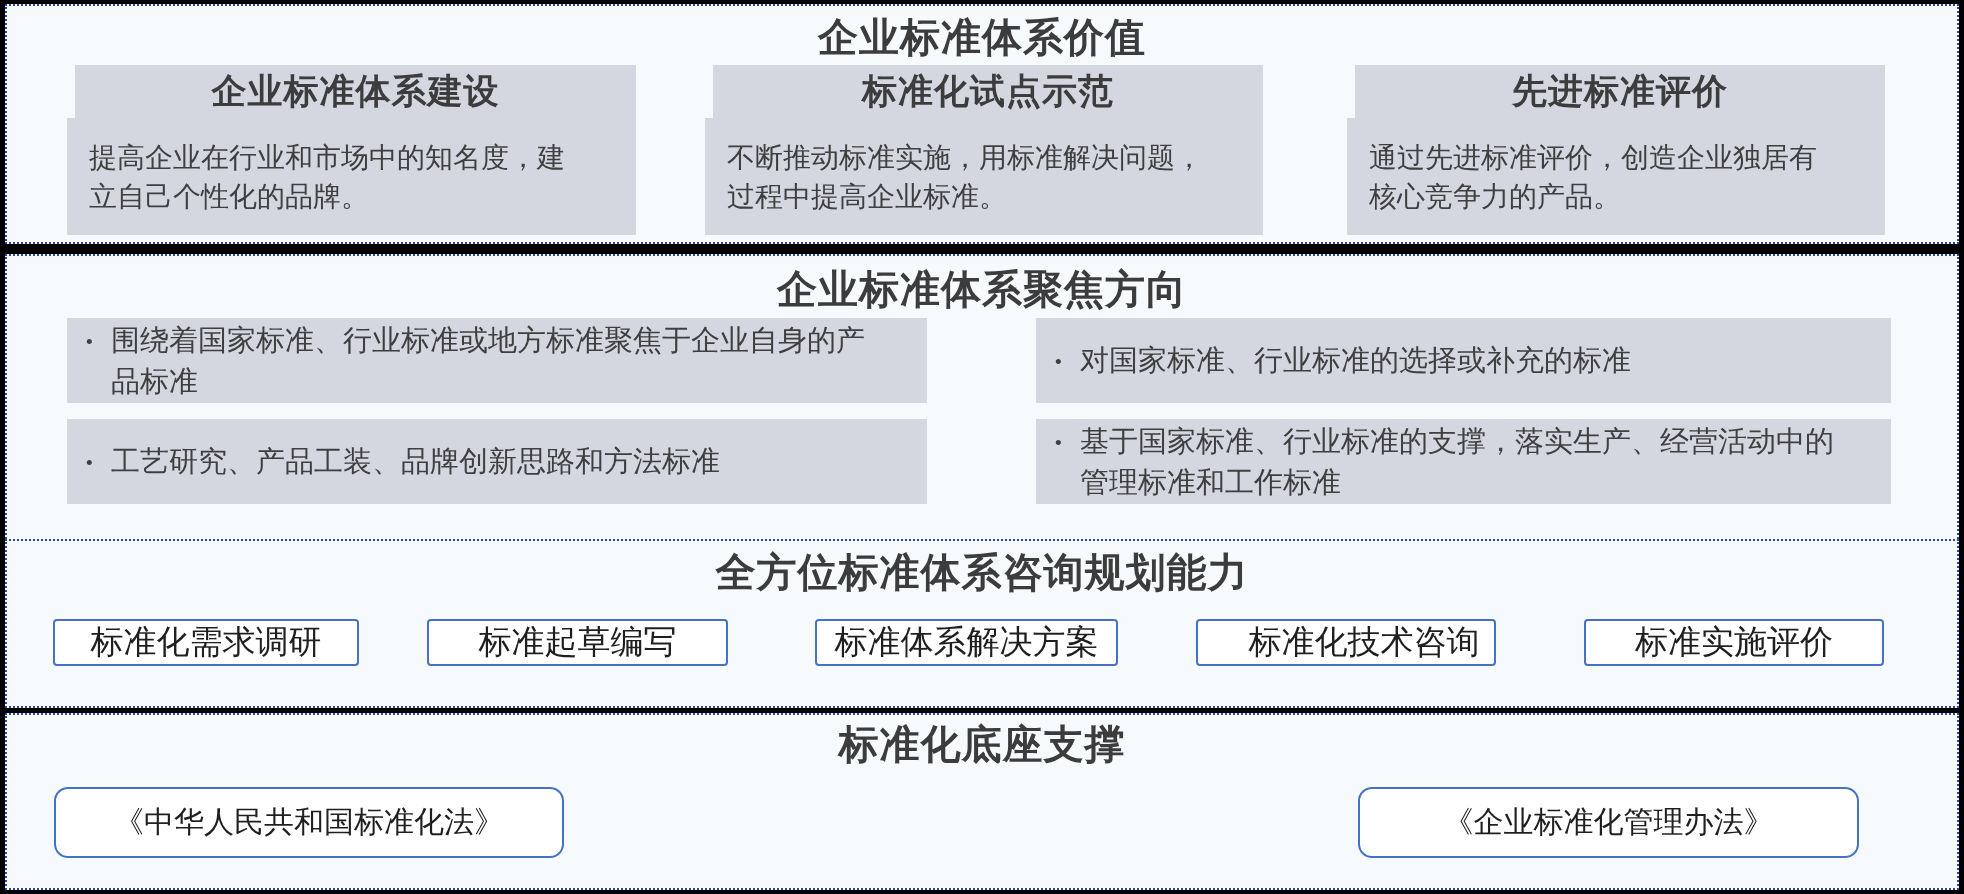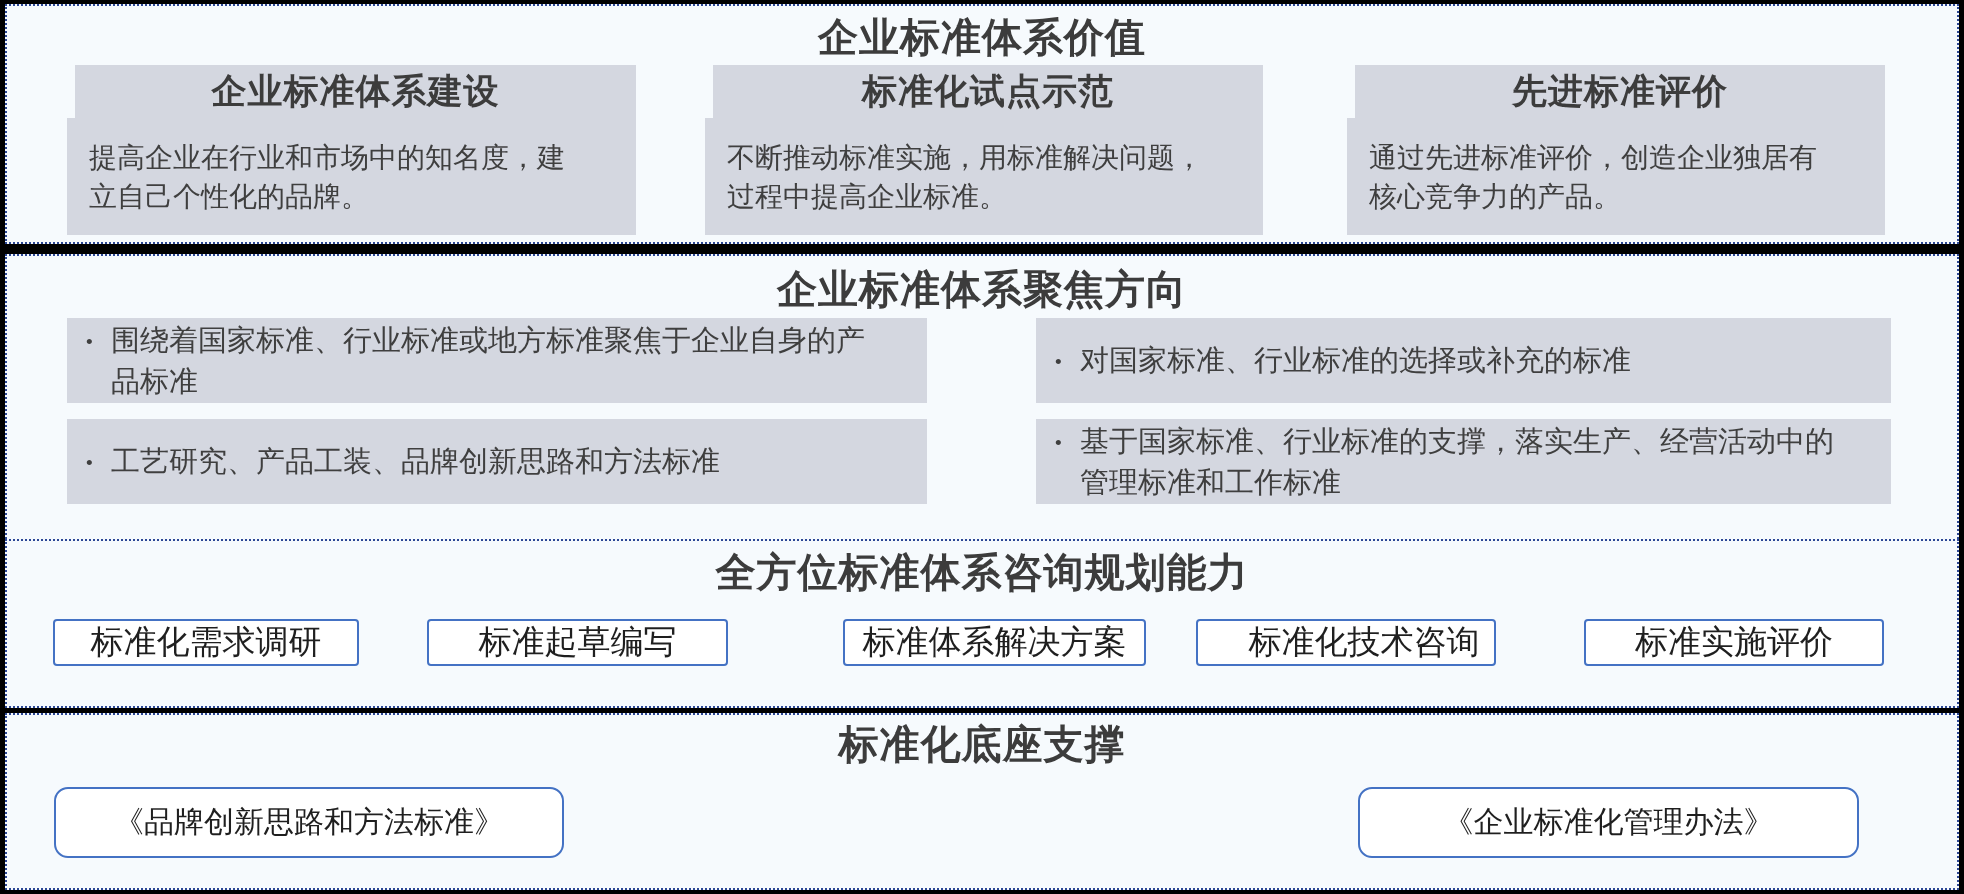--- a/index.html
+++ b/index.html
@@ -61,21 +61,21 @@
 
   
   .pill {
     position:absolute; background:#ffffff; border:2px solid #4472c4;
     box-sizing:border-box; display:flex; align-items:center; justify-content:center;
     color:#1f1f1f; white-space:nowrap;
   }
   .pill.cap { top:78px; height:47px; border-radius:4px; font-size:33px; }
   #cap-1 { left:46px;   width:306px; }
   #cap-2 { left:420px;  width:301px; }
-  #cap-3 { left:808px;  width:303px;margin-left:28px; }
+  #cap-3 { left:808px;  width:303px; }
   #cap-4 { left:1189px; width:300px;padding-left:36px; }
   #cap-5 { left:1577px; width:300px; }
 
   .pill.fnd { top:72px; height:71px; border-radius:14px; font-size:30px; }
   #fnd-1 { left:47px;   width:510px; }
   #fnd-2 { left:676px;  width:575px; }
   #fnd-3 { left:1351px; width:501px; }
 </style>
 </head>
 <body>
@@ -125,17 +125,17 @@
     <div class="sec-title">全方位标准体系咨询规划能力</div>
     <div class="pill cap" id="cap-1">标准化需求调研</div>
     <div class="pill cap" id="cap-2">标准起草编写</div>
     <div class="pill cap" id="cap-3">标准体系解决方案</div>
     <div class="pill cap" id="cap-4">标准化技术咨询</div>
     <div class="pill cap" id="cap-5">标准实施评价</div>
   </div>
 
   <div class="section" id="sec-foundation">
     <div class="sec-title">标准化底座支撑</div>
-    <div class="pill fnd" id="fnd-1">《品牌创新思路和方法标准》</div>
+    <div class="pill fnd" id="fnd-1">《中华人民共和国标准化法》</div>
     <div class="pill fnd" id="fnd-3">《企业标准化管理办法》</div>
   </div>
 
 </div>
 
 </body></html>

